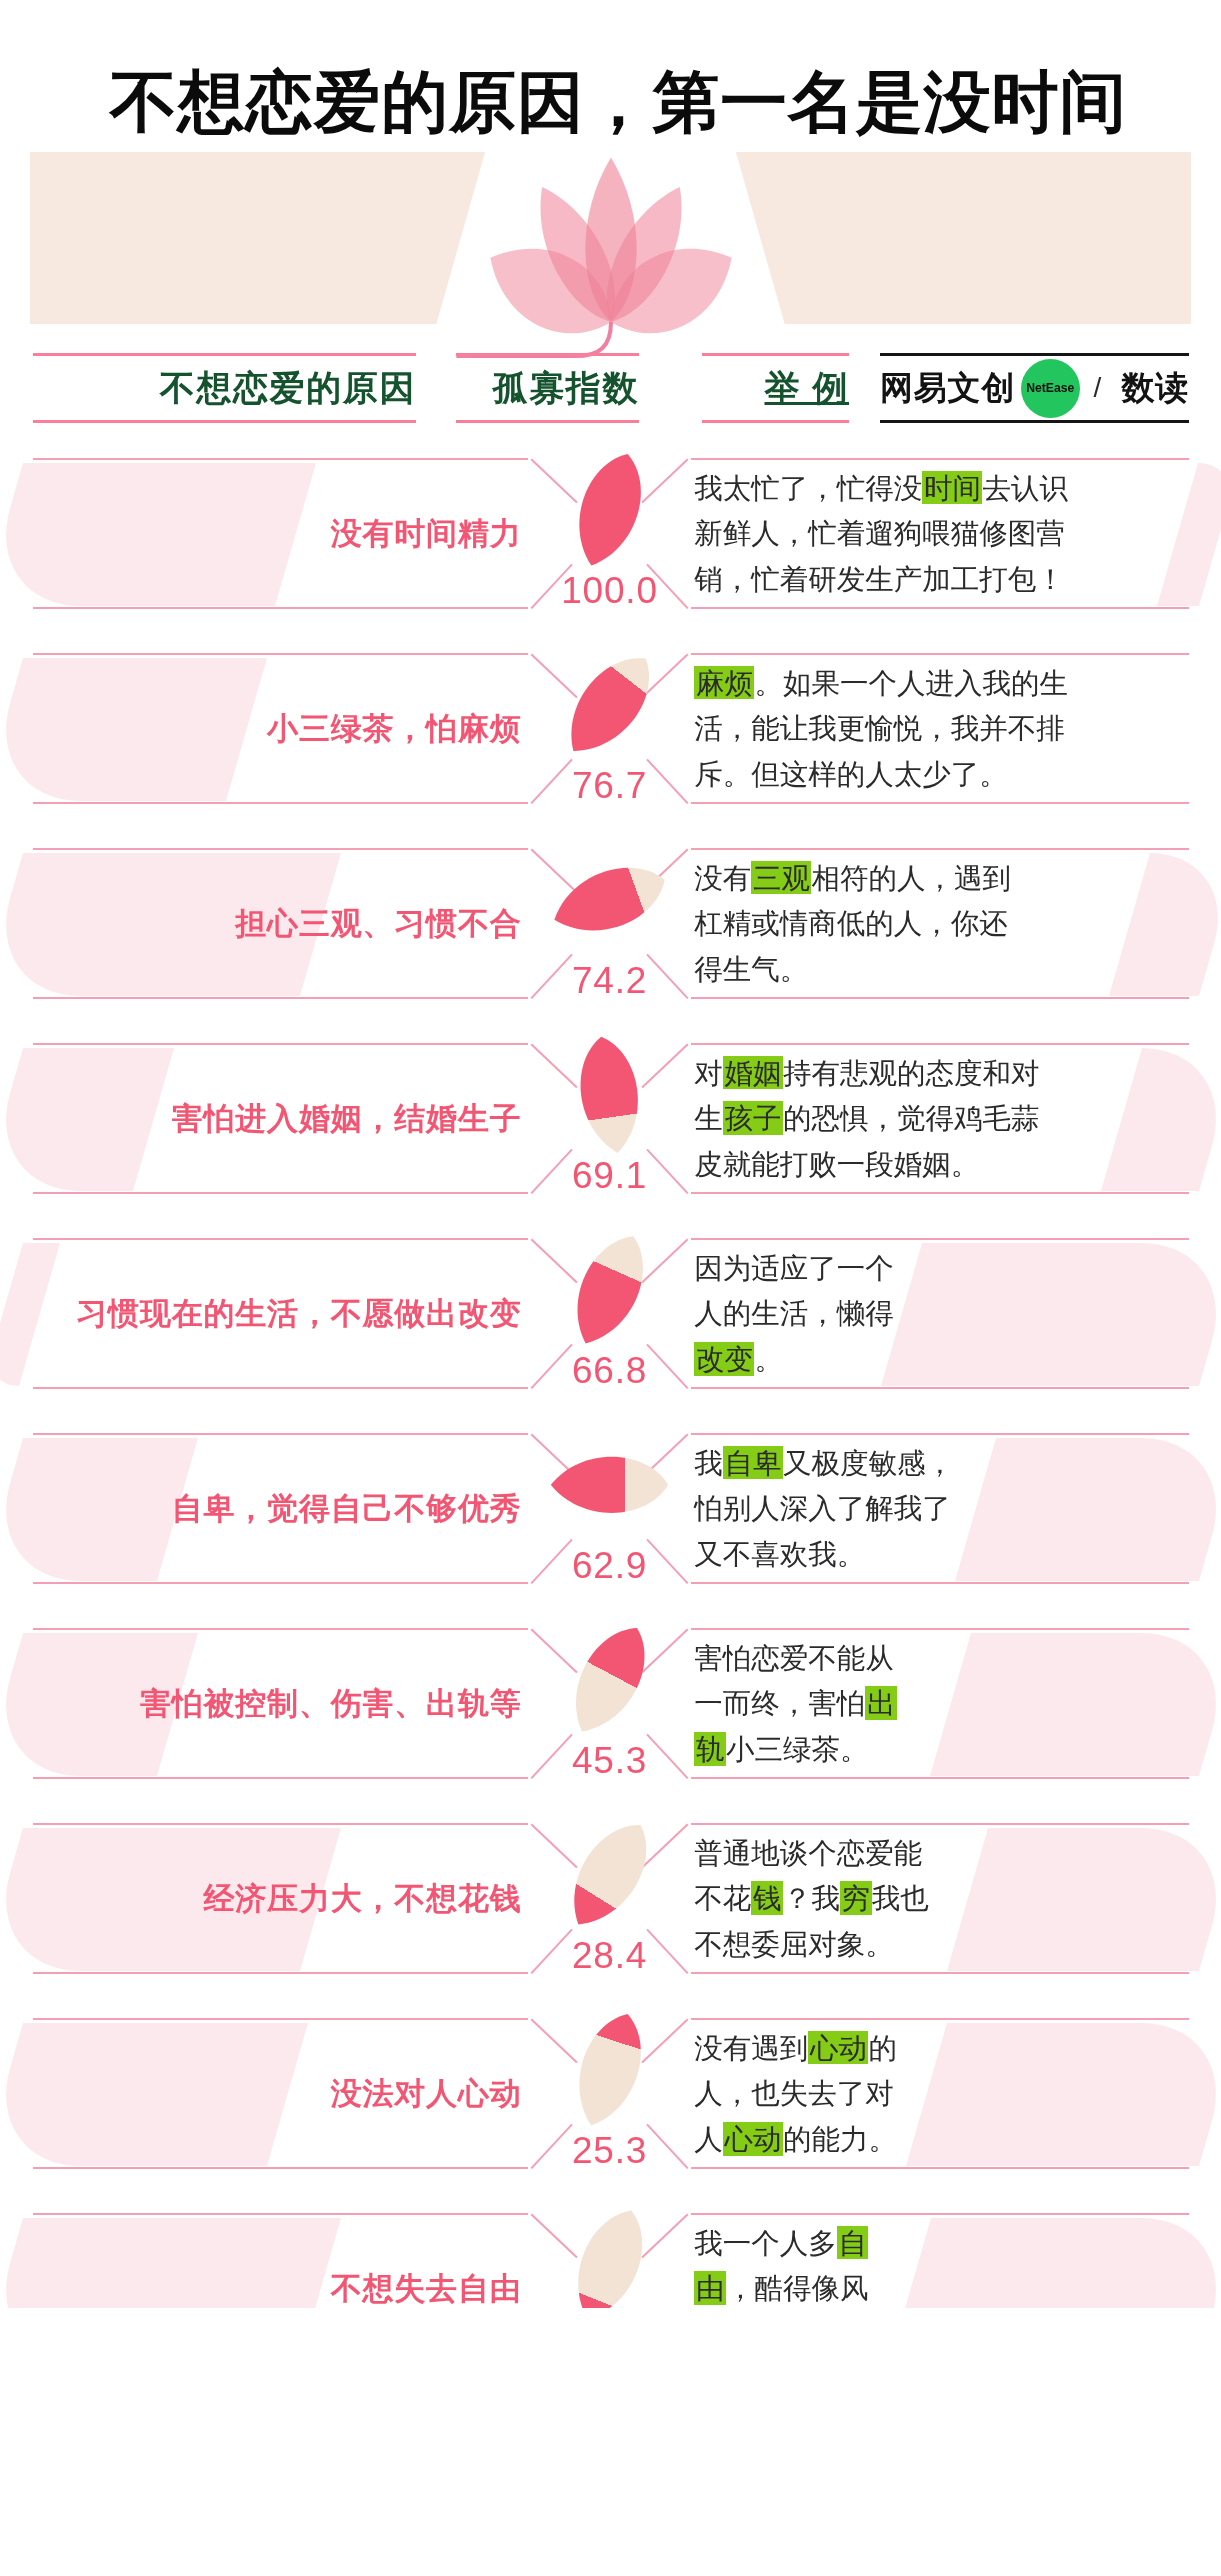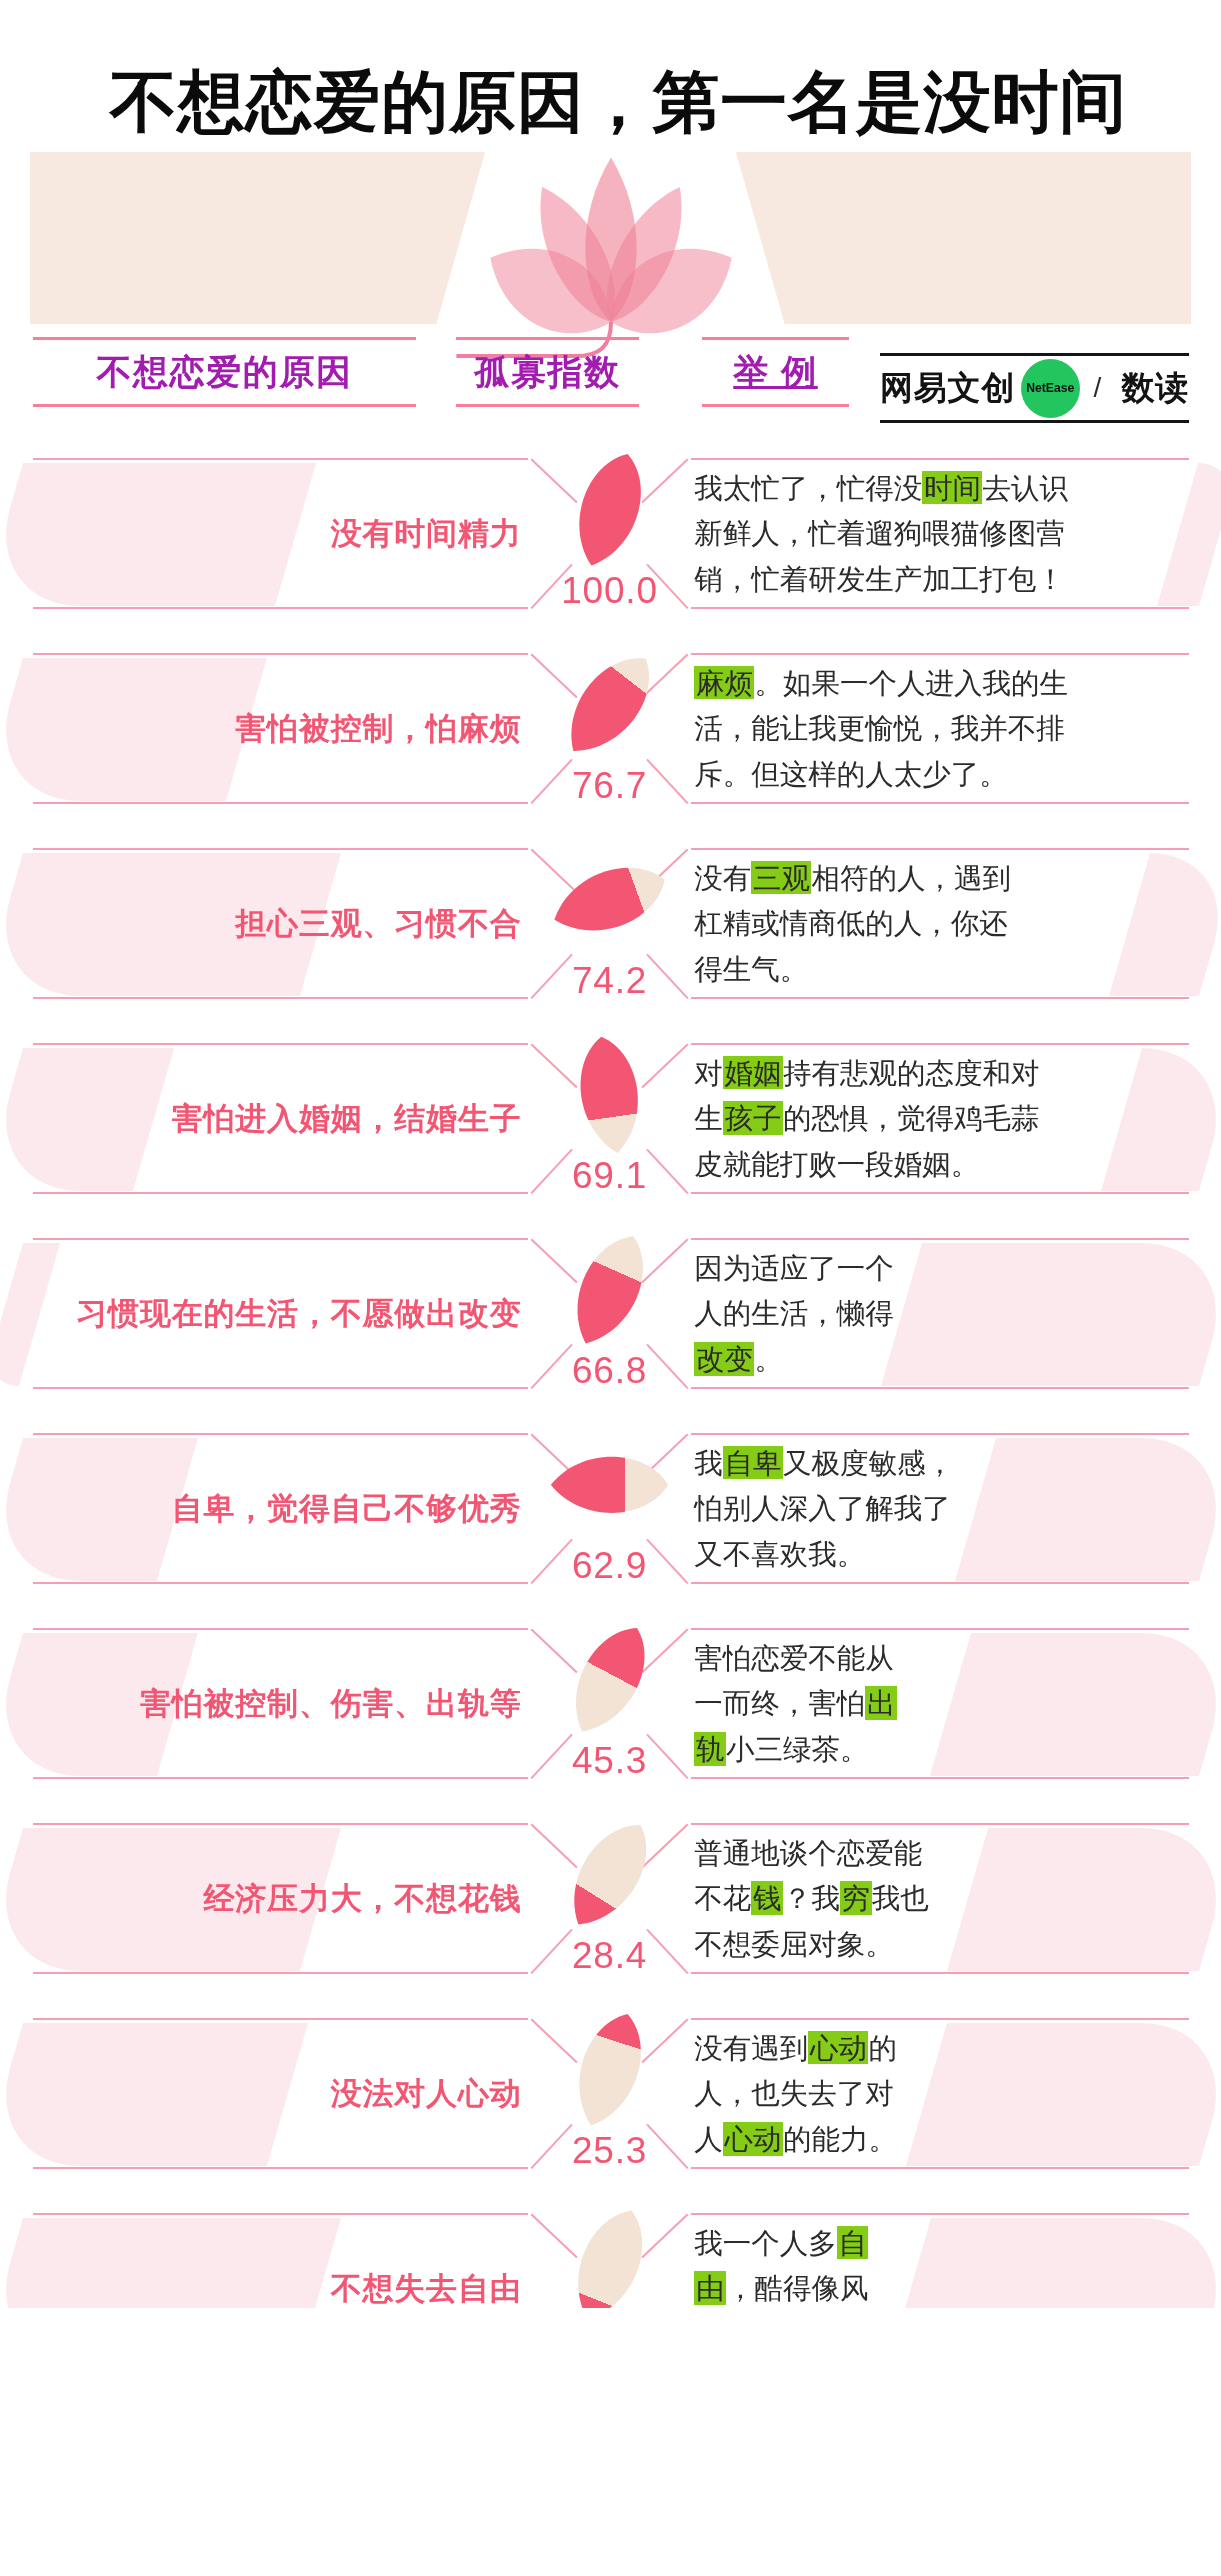--- a/index.html
+++ b/index.html
@@ -15,24 +15,24 @@
   .banner-pink{position:absolute;inset:0;background:#FBE2E7;}
   .banner-beige-l{position:absolute;left:0;top:0;bottom:0;width:47%;background:#F8E9E0;
                   border-top-right-radius:187px 163px;border-bottom-right-radius:187px 163px;}
   .banner-beige-r{position:absolute;right:0;top:0;bottom:0;width:47%;background:#F8E9E0;
                   border-top-left-radius:187px 163px;border-bottom-left-radius:187px 163px;}
   .banner-white{position:absolute;top:0;bottom:0;left:35%;width:30%;background:#fff;
                 clip-path:polygon(14% 0,86% 0,100% 100%,0 100%);}
   .lotus{position:absolute;left:50%;top:2.4px;width:358px;height:204px;margin-left:-179px;overflow:visible;}
 
   
-  .col-head{position:absolute;top:337px;height:70px;box-sizing:border-box;
-            display:flex;align-items:center;justify-content:center;
+  .col-head{position:absolute;top:353px;height:70px;box-sizing:border-box;
+            display:flex;align-items:center;justify-content:flex-end;
             border-top:3.3px solid #F87E9B;border-bottom:3.3px solid #F87E9B;
-            font-size:35px;font-weight:700;color:#a21caf;letter-spacing:1.6px;}
+            font-size:35px;font-weight:700;color:#14532d;letter-spacing:1.6px;}
   #h-reason{left:33px;width:383px;}
   #h-index{left:456px;width:183px;}
   #h-example{left:702px;width:147px;text-decoration:underline;}
   .logo{position:absolute;top:353px;left:880px;width:309px;height:70px;box-sizing:border-box;
         display:flex;align-items:center;justify-content:space-between;
         border-top:3.3px solid #151515;border-bottom:3.3px solid #151515;}
   .logo-brand,.logo-product{font-size:33px;font-weight:900;color:#131313;letter-spacing:0.8px;white-space:nowrap;}
   .logo-badge{width:59px;height:59px;background:#22c55e;border-radius:50%;flex-shrink:0;
               display:flex;align-items:center;justify-content:center;margin:0 -6.5px 0 -16.3px;
               font-size:12.2px;font-weight:700;color:#111;white-space:nowrap;overflow:visible;z-index:1;}
@@ -160,21 +160,21 @@
       </div>
       <div class="zone-right">
         <p class="example"><span>我太忙了，忙得没</span><span class="hl">时间</span><span>去认识新鲜人，忙着遛狗喂猫修图营销，忙着研发生产加工打包！</span></p>
       </div>
     </div>
 
     <div class="row">
       <div class="decor decor-l"></div>
 
       <div class="zone-left">
-        <span class="reason">害怕被控制，怕麻烦</span>
+        <span class="reason">小三绿茶，怕麻烦</span>
       </div>
       <div class="zone-center">
         <svg class="cell-svg" viewBox="0 0 200 239">
           <defs>
             <linearGradient class="petal-grad" x1="0" y1="1" x2="0" y2="0" id="pg1">
                 <stop offset="0" stop-color="#F25673"></stop>
                 <stop offset="0.767" stop-color="#F25673"></stop>
                 <stop offset="0.767" stop-color="#F2E3D5"></stop>
                 <stop offset="1" stop-color="#F2E3D5"></stop>
               </linearGradient>

